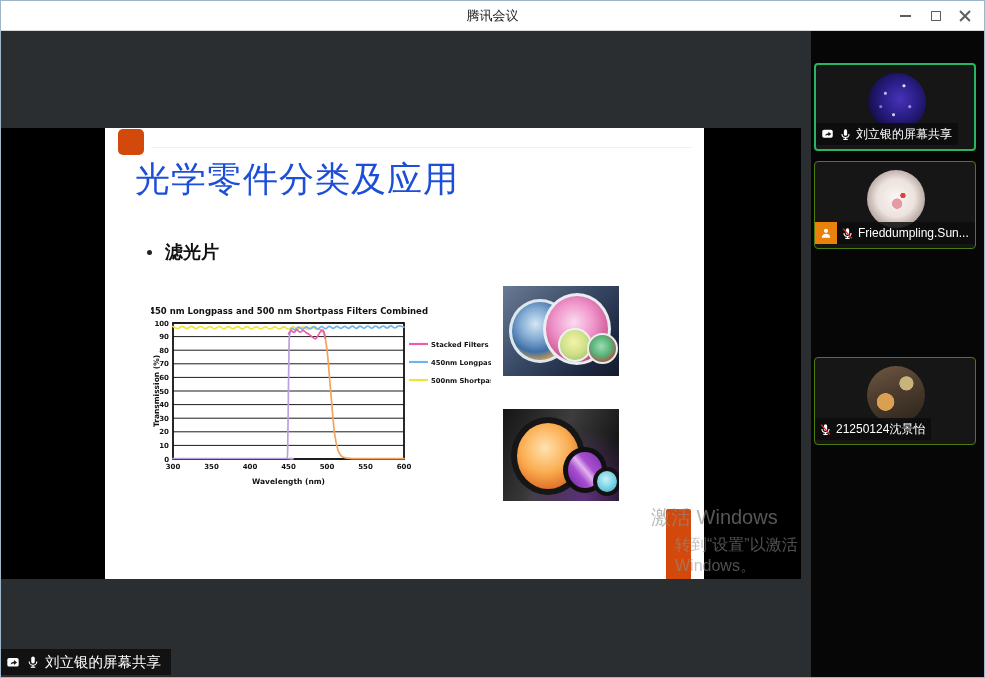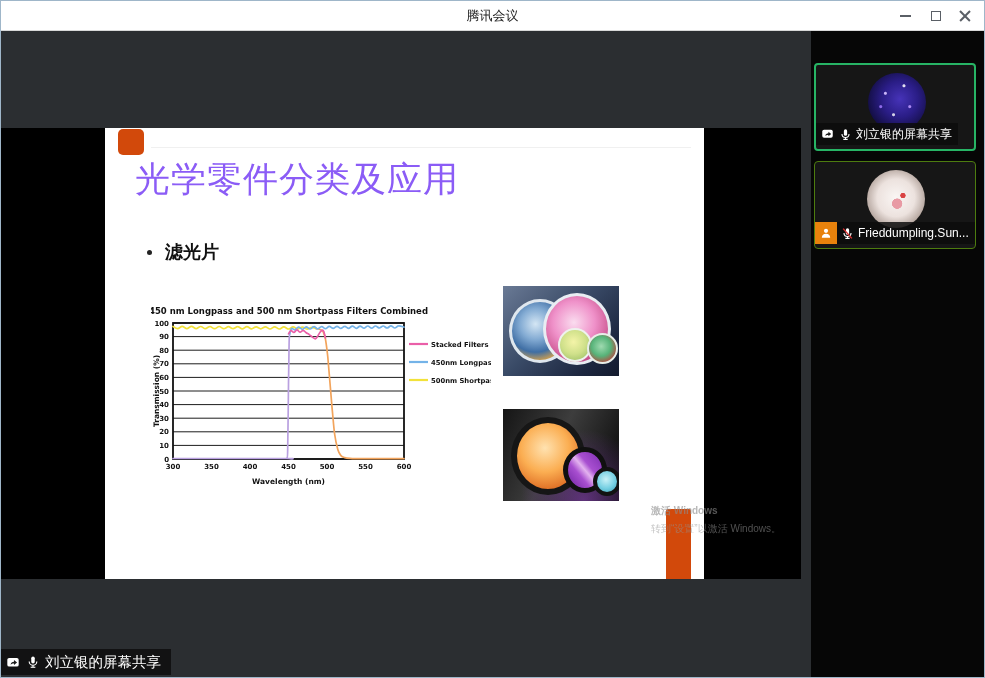--- a/index.html
+++ b/index.html
@@ -22,21 +22,21 @@
   
   #main{position:absolute;left:0;top:30px;width:810px;height:648px;background:#2b2e31;}
   #screen-black{position:absolute;left:0;top:97px;width:800px;height:451px;background:#000;}
   #slide{position:absolute;left:104px;top:97px;width:599px;height:451px;background:#ffffff;}
   #accent-square{position:absolute;left:13px;top:1px;width:26px;height:26px;border-radius:5px;
     background:#d2490b;}
   #accent-bar{position:absolute;left:561px;top:381px;width:25px;height:70px;background:#d2490b;
     border-radius:2px 2px 0 0;}
   #slide-topline{position:absolute;left:46px;top:19px;width:540px;height:1px;background:#f0f0f0;}
   #slide-title{position:absolute;left:30px;top:28px;font-family:"Liberation Serif",serif;
-    font-size:35px;letter-spacing:1px;color:#8b5cf6;white-space:nowrap;}
+    font-size:35px;letter-spacing:1px;color:#1d4ed8;white-space:nowrap;}
   #bullet-row{position:absolute;left:42px;top:112px;display:flex;align-items:center;}
   #bullet-dot{width:5px;height:5px;border-radius:50%;background:#222;margin-right:13px;}
   #bullet-text{font-size:18px;font-weight:bold;color:#111;}
   
   .photo{position:absolute;left:398px;width:116px;overflow:hidden;}
   #photo-top{top:158px;height:90px;
     background:linear-gradient(135deg,#6a7a95 0%,#394a66 45%,#1d2740 80%,#141b2e 100%);}
   #photo-bottom{top:281px;height:92px;
     background:radial-gradient(ellipse at 70% 100%,rgba(150,70,200,.55) 0%,transparent 55%),
       linear-gradient(115deg,#151515 0%,#3d3d3d 45%,#181818 80%,#0c0c0c 100%);}
@@ -50,22 +50,22 @@
   .l4{left:84px;top:47px;width:27px;height:27px;border:2px solid #e8eee8;
     background:radial-gradient(circle at 45% 42%,#9fdab0 0%,#57b379 45%,#b8473f 80%,#1f5e38 100%);}
   .l5{left:8px;top:8px;width:62px;height:66px;border:6px solid #161616;
     background:radial-gradient(circle at 45% 38%,#ffe2b0 0%,#fbae52 45%,#e2762a 75%,#b5501a 100%);}
   .l6{left:60px;top:38px;width:34px;height:36px;border:5px solid #101010;
     background:linear-gradient(50deg,#6e21a0 0%,#a84fd0 35%,#e3b2ef 50%,#a84fd0 62%,#7b2cae 100%);}
   .l7{left:90px;top:58px;width:20px;height:21px;border:4px solid #121212;
     background:radial-gradient(circle at 45% 40%,#c9f2f8 0%,#74cfe2 55%,#3d9db4 100%);}
   
   #watermark{position:absolute;left:650px;top:473px;color:rgba(140,140,140,.62);z-index:5;}
-  #watermark .wm1{font-size:10px;font-weight:bold;}
-  #watermark .wm2{font-size:10px;margin-top:4px;color:rgba(145,145,145,.55);}
+  #watermark .wm1{font-size:20px;}
+  #watermark .wm2{font-size:16px;margin-top:4px;color:rgba(145,145,145,.55);margin-left:24px;}
   
   #share-pill{position:absolute;left:0;top:618px;height:26px;display:flex;align-items:center;
     gap:5px;padding:0 10px 0 4px;background:rgba(16,16,16,.92);color:#fff;font-size:14.5px;z-index:6;}
   
   #chart-wrap{position:absolute;left:46px;top:175px;width:340px;height:196px;}
   .tick{font:bold 7px "DejaVu Sans",sans-serif;fill:#111;}
   .ctitle{font:bold 8.5px "DejaVu Sans",sans-serif;fill:#111;}
   .clabel{font:bold 7.5px "DejaVu Sans",sans-serif;fill:#111;}
   .clegend{font:bold 6.8px "DejaVu Sans",sans-serif;fill:#111;}
   
@@ -261,17 +261,30 @@
             <path d="M5.5 11a6.5 6.5 0 0 0 13 0" fill="none" stroke="#fff" stroke-width="2"></path>
             <line x1="12" y1="17.5" x2="12" y2="20.5" stroke="#fff" stroke-width="2"></line>
             <line x1="8" y1="21" x2="16" y2="21" stroke="#fff" stroke-width="2"></line>
             <line x1="4" y1="3" x2="20" y2="21" stroke="#d93030" stroke-width="2.6"></line>
           </svg>
         <span>Frieddumpling.Sun...</span>
       </div>
     </div>
 
 
+    <div class="thumb" style="top:326px">
+      <div class="avatar avatar-3"></div>
+      <div class="name-row">
+        <svg class="icon-svg" width="13" height="13" viewBox="0 0 24 24">
+            <rect x="9" y="2.5" width="6" height="12" rx="3" fill="#fff"></rect>
+            <path d="M5.5 11a6.5 6.5 0 0 0 13 0" fill="none" stroke="#fff" stroke-width="2"></path>
+            <line x1="12" y1="17.5" x2="12" y2="20.5" stroke="#fff" stroke-width="2"></line>
+            <line x1="8" y1="21" x2="16" y2="21" stroke="#fff" stroke-width="2"></line>
+            <line x1="4" y1="3" x2="20" y2="21" stroke="#d93030" stroke-width="2.6"></line>
+          </svg>
+        <span>21250124沈景怡</span>
+      </div>
+    </div>
 
 
 
   </div>
 </div>
 
 </body></html>

